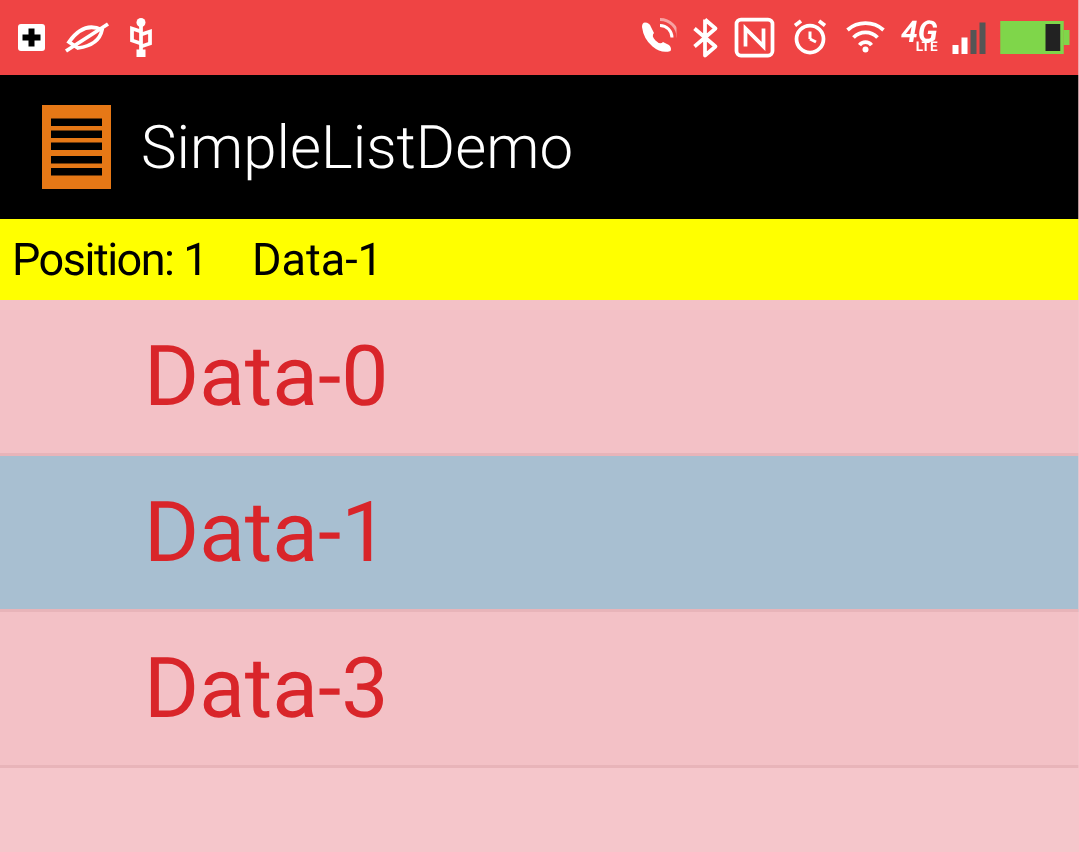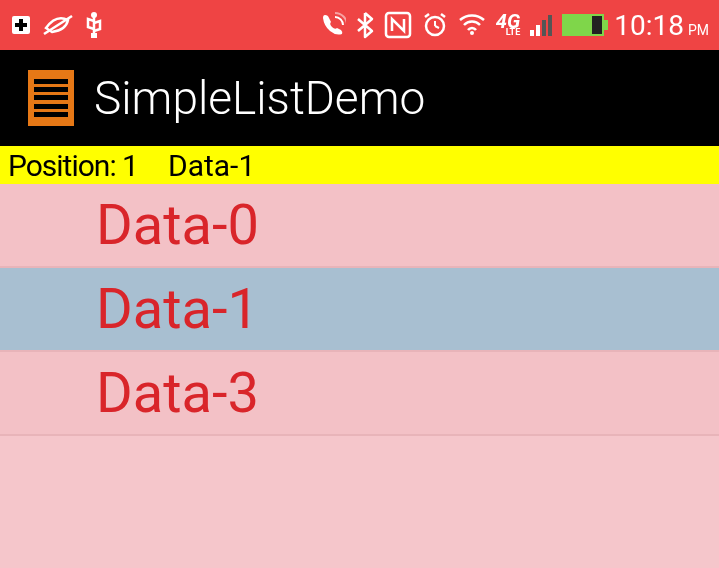--- a/index.html
+++ b/index.html
@@ -61,42 +61,42 @@
       flex-direction: column;
       justify-content: space-evenly;
       padding: 6px 6px;
     }
     .hamburger-line {
       height: 5px;
       background: #000;
     }
     .app-title {
       color: #fff;
-      font-size: 46px;
+      font-size: 40px;
       font-weight: 300;
     }
     .yellow-bar {
       background: #ffff00;
-      height: 38px;
+      height: 54px;
       display: flex;
       align-items: center;
       padding: 0 8px;
       font-size: 30px;
       color: #000;
     }
     .yellow-pos {
       margin-right: 30px;
       letter-spacing: -1px;
     }
     .list-container {
       display: flex;
       flex-direction: column;
     }
     .list-item {
-      height: 84px;
+      height: 104px;
       display: flex;
       align-items: center;
       padding-left: 96px;
       background: #f3c1c6;
       border-bottom: 2px solid #e8b4b9;
     }
     .list-item.selected {
       background: #a8bfd1;
     }
     .list-item-text {
@@ -217,24 +217,20 @@
       <span>4G</span>
       <span class="lte-sub">LTE</span>
     </span>
     <span class="status-icon signal-bars">
       <span class="signal-bar active" style="height:6px"></span>
       <span class="signal-bar active" style="height:11px"></span>
       <span class="signal-bar" style="height:16px"></span>
       <span class="signal-bar" style="height:21px"></span>
     </span>
     <span class="status-icon battery-icon"></span>
-    <span class="clock-area">
-      <span class="time-text">10:18</span>
-      <span class="time-ampm">PM</span>
-    </span>
   </div>
 </div>
 
 <div class="app-bar">
   <div class="hamburger-icon">
     <div class="hamburger-line"></div>
     <div class="hamburger-line"></div>
     <div class="hamburger-line"></div>
     <div class="hamburger-line"></div>
     <div class="hamburger-line"></div>

